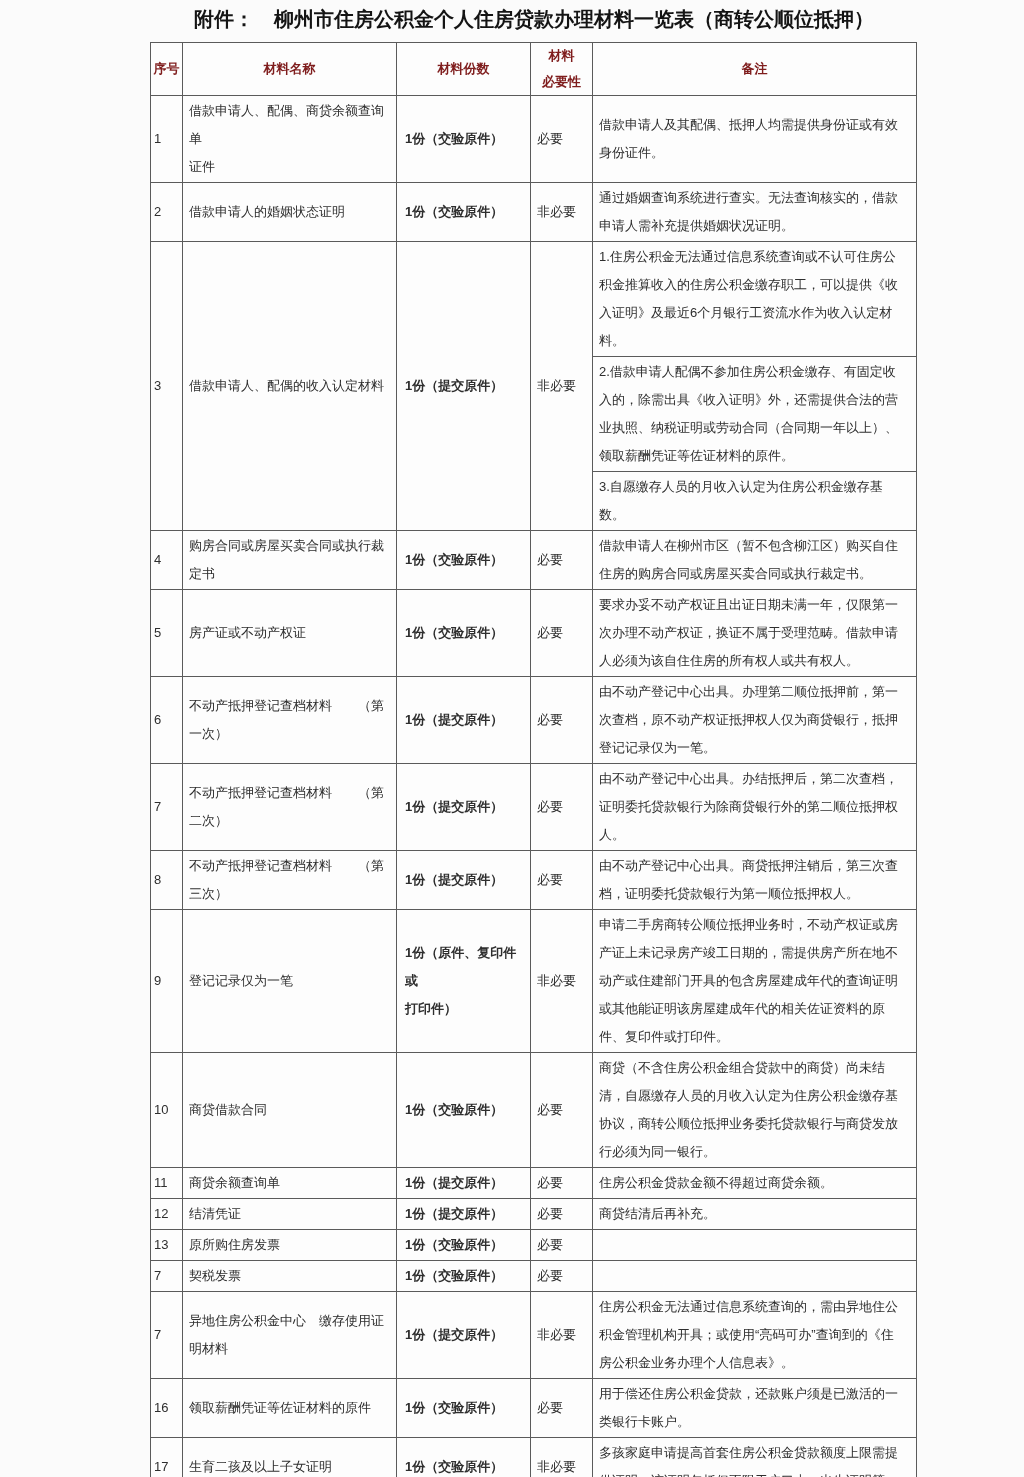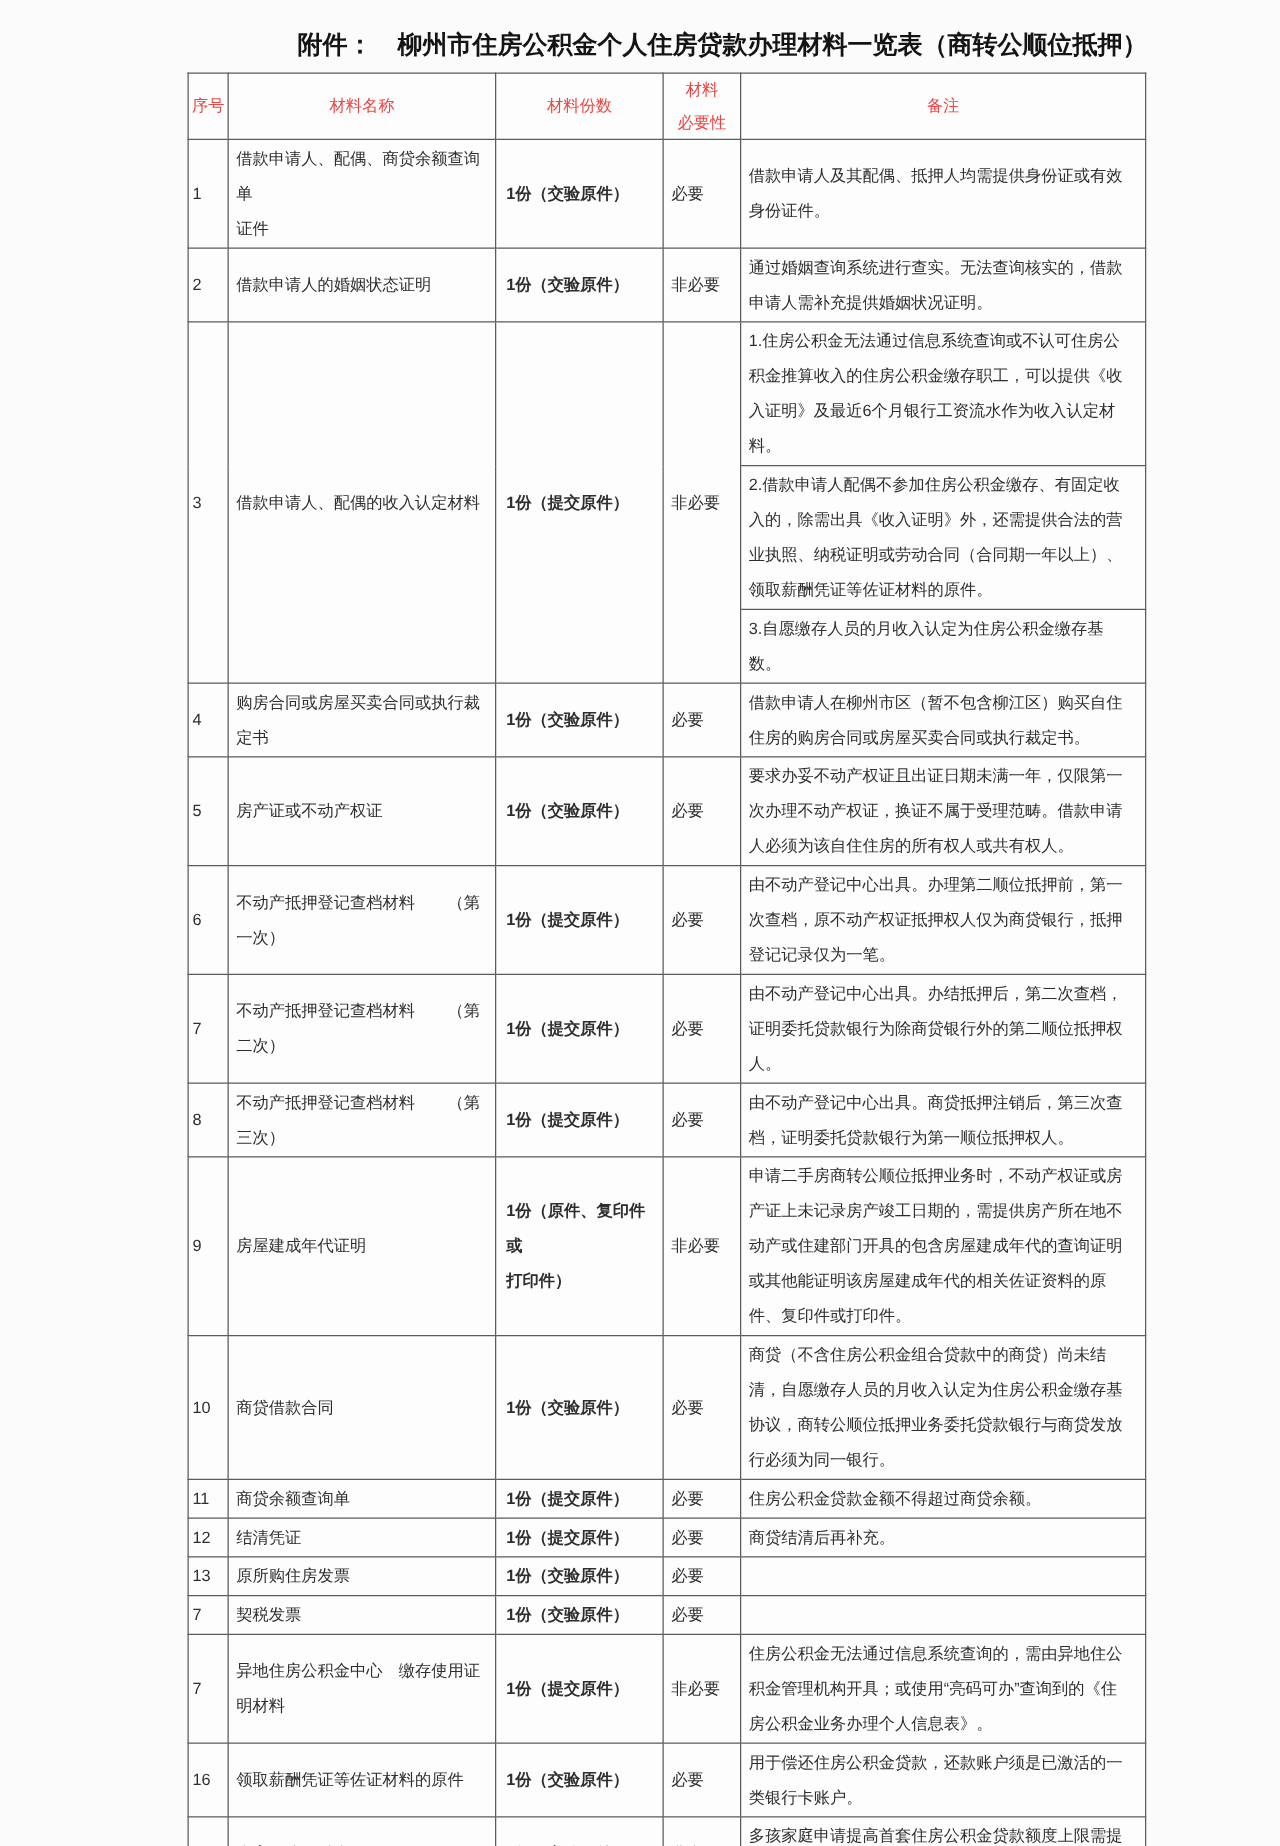--- a/index.html
+++ b/index.html
@@ -6,42 +6,42 @@
   body{
     width:1024px;height:1477px;
     background:#fbfbfb;
     font-family:"Liberation Sans","DejaVu Sans",sans-serif;
     color:#262626;
     overflow:hidden;
   }
   .doc{position:absolute;left:150px;top:6px;width:768px;}
   .title{
     font-size:20px;font-weight:bold;color:#141414;
-    text-align:right;margin:16px 0 9px 0;white-space:nowrap;
+    text-align:center;margin:0 0 9px 0;white-space:nowrap;
   }
   table.materials{
     border-collapse:collapse;table-layout:fixed;width:766px;
     background:#fdfdfd;
   }
   col.c-no{width:32px;}
   col.c-name{width:214px;}
   col.c-copies{width:134px;}
   col.c-necessity{width:62px;}
   col.c-remark{width:324px;}
   th,td{
     border:1px solid #5b5b5b;
     font-size:13px;
     vertical-align:middle;
     white-space:pre-wrap;
     word-wrap:break-word;
     font-weight:normal;
   }
   th{
     line-height:26px;text-align:center;padding:0;
-    height:50px;color:#ef4444;
+    height:50px;color:#7f1d1d;font-weight:bold;
   }
   td{line-height:28px;padding:1px 6px;text-align:left;color:#2e2e2e;}
   td.no{padding:1px 3px;}
   td.copies{padding:1px 8px;font-weight:bold;}
 </style>
 </head>
 <body>
 
 <div class="doc">
   <div class="title">附件：　柳州市住房公积金个人住房贷款办理材料一览表（商转公顺位抵押）</div>
@@ -144,21 +144,21 @@
         <td class="no">8</td>
         <td>不动产抵押登记查档材料　　（第
 三次）</td>
         <td class="copies">1份（提交原件）</td>
         <td>必要</td>
         <td>由不动产登记中心出具。商贷抵押注销后，第三次查
 档，证明委托贷款银行为第一顺位抵押权人。</td>
       </tr>
       <tr>
         <td class="no">9</td>
-        <td>房屋建成年代证明</td>
+        <td>登记记录仅为一笔</td>
         <td class="copies">1份（原件、复印件或
 打印件）</td>
         <td>非必要</td>
         <td>申请二手房商转公顺位抵押业务时，不动产权证或房
 产证上未记录房产竣工日期的，需提供房产所在地不
 动产或住建部门开具的包含房屋建成年代的查询证明
 或其他能证明该房屋建成年代的相关佐证资料的原
 件、复印件或打印件。</td>
       </tr>
       <tr>

